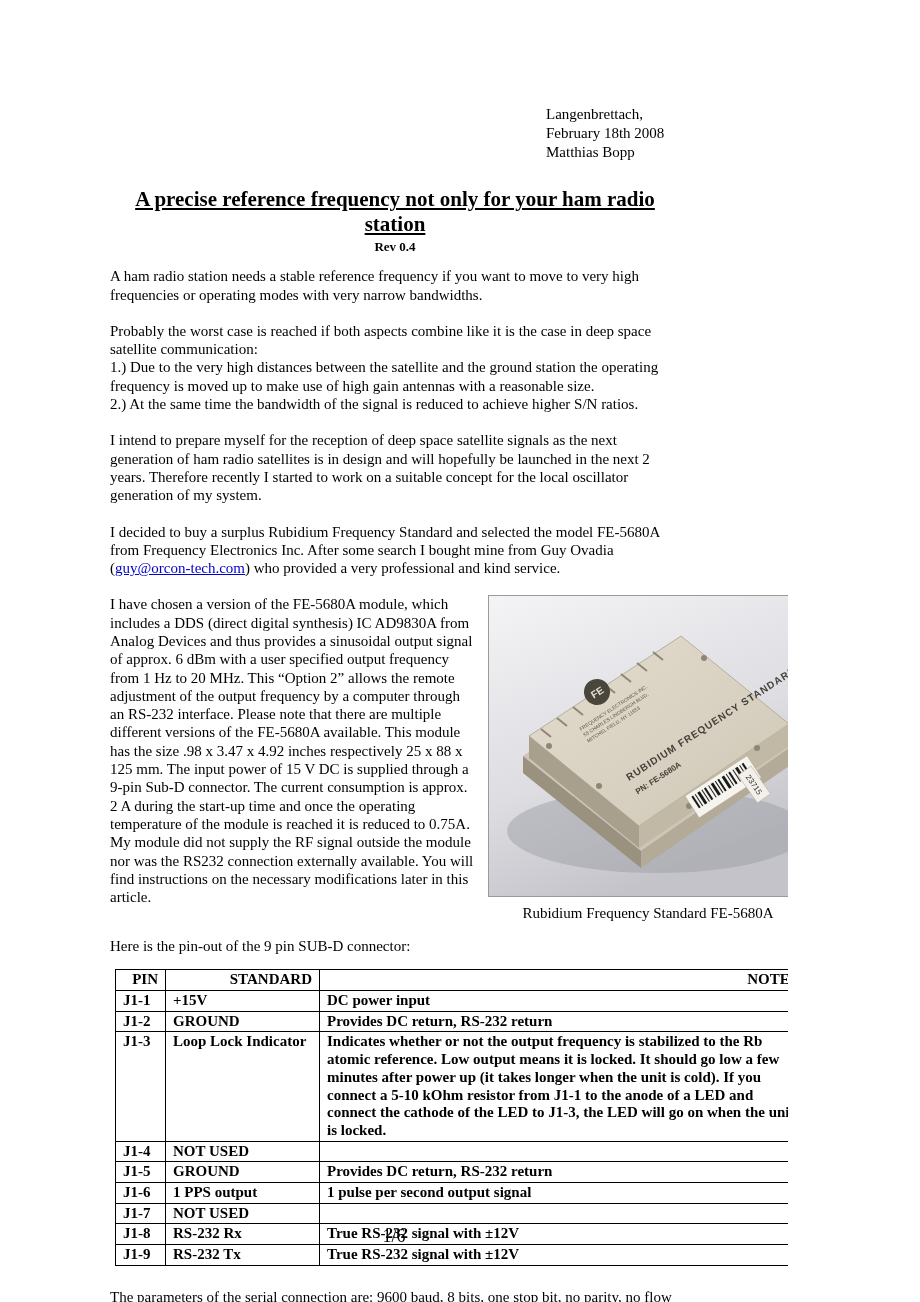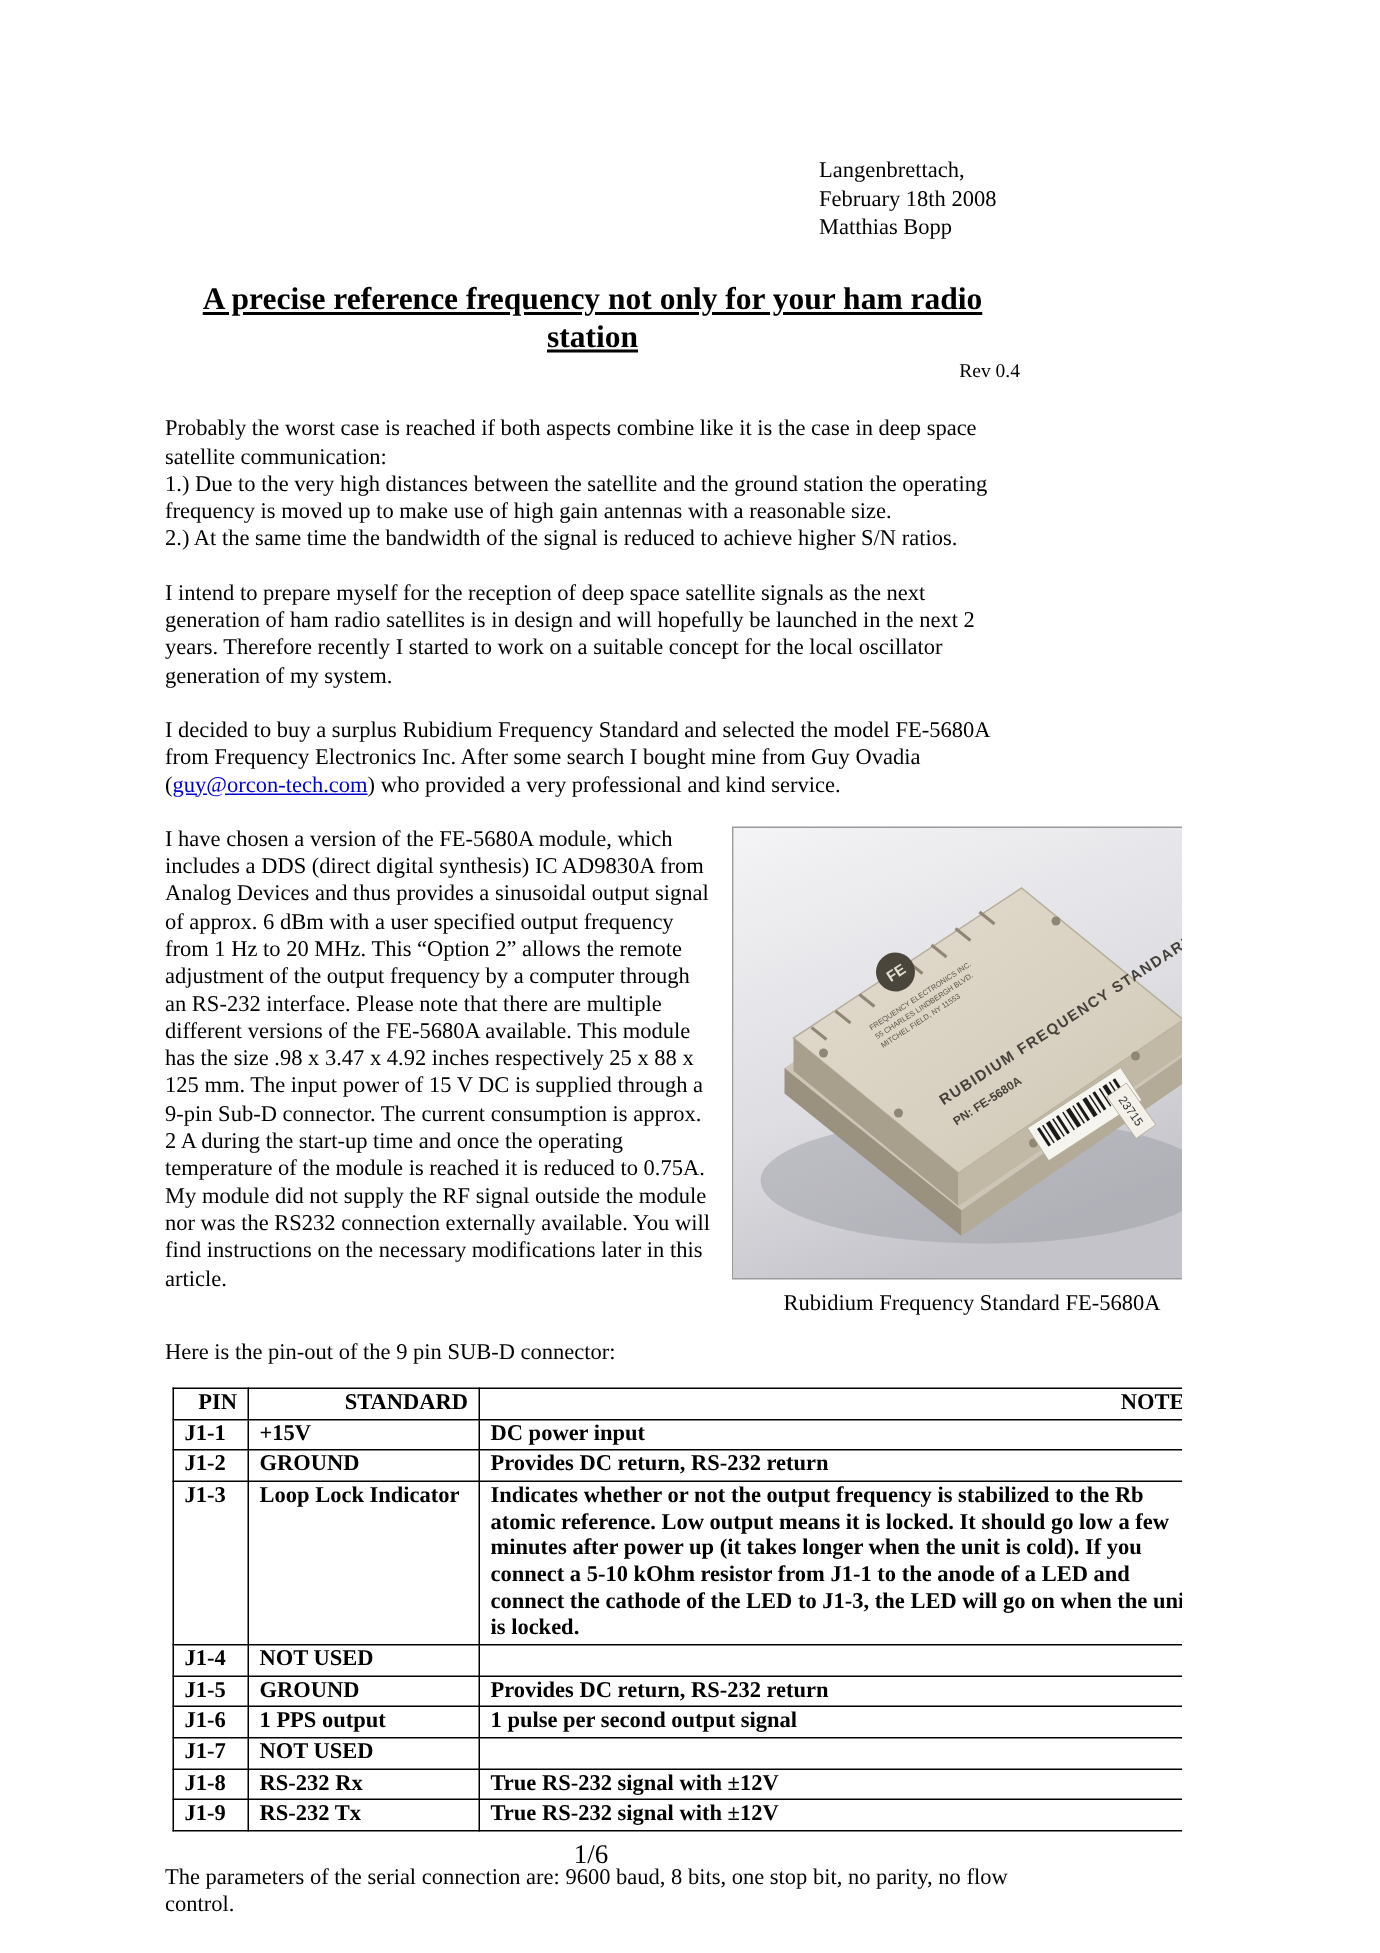--- a/index.html
+++ b/index.html
@@ -15,21 +15,21 @@
     overflow:hidden;
   }
   .dateline-block { margin-left:436px; line-height:1.25; }
   h1.title {
     text-align:center;
     font-size:21px;
     font-weight:bold;
     text-decoration:underline;
     margin:26px 0 2px 0;
   }
-  .rev { text-align:right; font-weight:normal; font-size:13px; margin:0 0 22px 0; }
+  .rev { text-align:center; font-weight:bold; font-size:13px; margin:0 0 12px 0; }
   p.body-par { margin:0 0 18px 0; line-height:1.22; }
   .columns { display:flex; gap:14px; margin:0 0 10px 0; }
   .col-text { flex:0 0 364px; margin:0; line-height:1.22; }
   .photo-wrap { flex:0 0 320px; }
   .photo {
     width:320px; height:302px;
     border:1px solid #9a9a9a;
     box-sizing:border-box;
     overflow:hidden;
   }
@@ -69,20 +69,21 @@
 <div class="page">
 
   <div class="dateline-block">
     <div>Langenbrettach, February 18th 2008</div>
     <div>Matthias Bopp</div>
   </div>
 
   <h1 class="title">A precise reference frequency not only for your ham radio station</h1>
   <div class="rev">Rev 0.4</div>
 
+  <p class="body-par">A ham radio station needs a stable reference frequency if you want to move to very high frequencies or operating modes with very narrow bandwidths.</p>
 
   <p class="body-par"><span>Probably the worst case is reached if both aspects combine like it is the case in deep space satellite communication:</span><br><span>1.) Due to the very high distances between the satellite and the ground station the operating frequency is moved up to make use of high gain antennas with a reasonable size.</span><br><span>2.) At the same time the bandwidth of the signal is reduced to achieve higher S/N ratios.</span></p>
 
   <p class="body-par">I intend to prepare myself for the reception of deep space satellite signals as the next generation of ham radio satellites is in design and will hopefully be launched in the next 2 years. Therefore recently I started to work on a suitable concept for the local oscillator generation of my system.</p>
 
   <p class="body-par"><span>I decided to buy a surplus Rubidium Frequency Standard and selected the model FE-5680A from Frequency Electronics Inc. After some search I bought mine from Guy Ovadia (</span><a href="#" class="email-link">guy@orcon-tech.com</a><span>) who provided a very professional and kind service.</span></p>
 
   <div class="columns">
     <p class="col-text">I have chosen a version of the FE-5680A module, which includes a DDS (direct digital synthesis) IC AD9830A from Analog Devices and thus provides a sinusoidal output signal of approx. 6 dBm with a user specified output frequency from 1 Hz to 20 MHz. This “Option 2” allows the remote adjustment of the output frequency by a computer through an RS-232 interface. Please note that there are multiple different versions of the FE-5680A available. This module has the size .98 x 3.47 x 4.92 inches respectively 25 x 88 x 125 mm. The input power of 15 V DC is supplied through a 9-pin Sub-D connector.  The current consumption is approx. 2 A during the start-up time and once the operating temperature of the module is reached it is reduced to 0.75A. My module did not supply the RF signal outside the module nor was the RS232 connection externally available. You will find instructions on the necessary modifications later in this article.</p>
 

